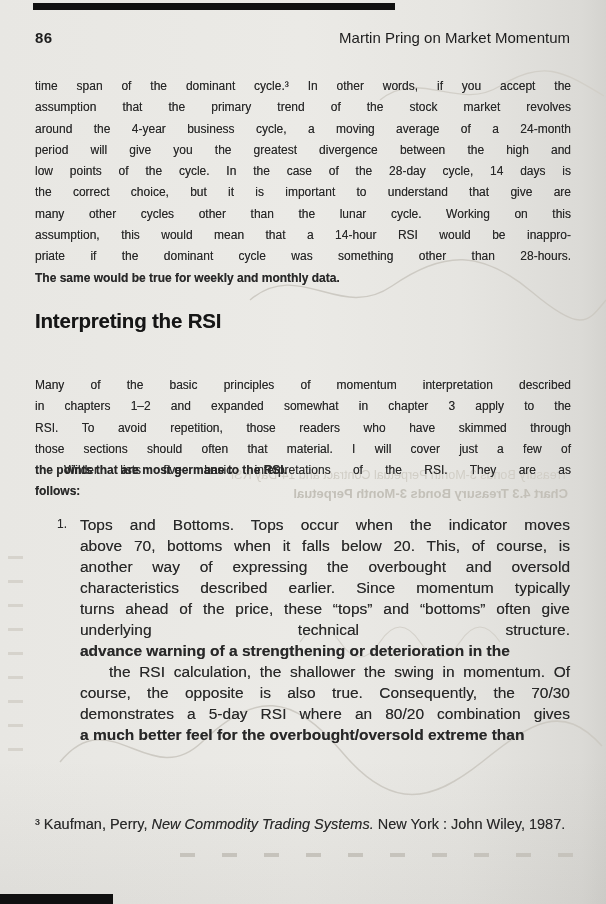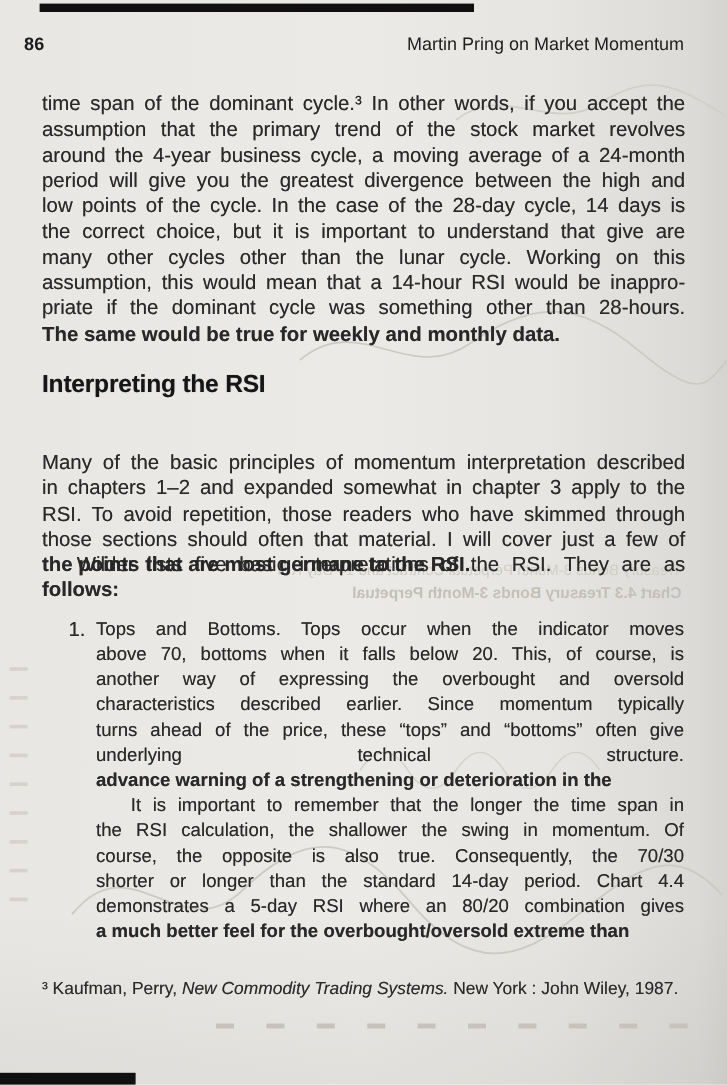--- a/index.html
+++ b/index.html
@@ -5,24 +5,24 @@
   html,body{margin:0;padding:0;width:606px;height:904px;overflow:hidden;}
   body{font-family:"Liberation Sans",sans-serif;}
   .page{
     position:relative;width:606px;height:904px;
     background:
       linear-gradient(180deg, rgba(0,0,0,0) 0%, rgba(0,0,0,0) 84%, rgba(90,88,82,0.07) 100%),
       linear-gradient(90deg, #e8e7e3 0%, #ebeae6 50%, #e6e5e1 76%, #dbdad6 96%, #d4d3cf 100%);
     color:#282828;
   }
   .scanbar{position:absolute;background:#101010;}
-  .runhead{position:absolute;top:28px;left:20px;right:36px;height:20px;font-size:15px;line-height:20px;color:#1c1c1c;}
+  .runhead{position:absolute;top:28px;left:35px;right:36px;height:20px;font-size:15px;line-height:20px;color:#1c1c1c;}
   .pagenum{float:left;font-weight:700;letter-spacing:.3px;}
   .booktitle{float:right;}
-  .bodytext{font-size:17px;line-height:21.3px;color:#282828;text-shadow:0 0 .5px rgba(35,35,35,.55);}
+  .bodytext{font-size:12px;line-height:21.3px;color:#282828;text-shadow:0 0 .5px rgba(35,35,35,.55);}
   .block{position:absolute;left:35px;width:536px;}
   .tl{text-align:justify;text-align-last:justify;white-space:nowrap;overflow:visible;}
   .tl{white-space:normal;}
   .jp .tl:last-child{text-align-last:left;font-weight:bold;}
   .ind .tl:first-child{padding-left:29px;}
   h1.head{position:absolute;left:35px;top:309px;margin:0;font-size:20.5px;line-height:24px;font-weight:700;letter-spacing:-.2px;color:#161616;text-shadow:0 0 .6px rgba(20,20,20,.5);}
   .listwrap{position:absolute;left:57px;top:514px;width:513px;line-height:21px;}
   .listwrap .bodytext{line-height:21px;}
   .lmark{position:absolute;left:0;top:0;width:23px;}
   .ltext{margin-left:23px;width:490px;}
@@ -104,24 +104,22 @@
     <div class="ltext bodytext jp" style="font-size:15.5px;">
         <div class="tl">Tops and Bottoms. Tops occur when the indicator moves</div>
         <div class="tl">above 70, bottoms when it falls below 20. This, of course, is</div>
         <div class="tl">another way of expressing the overbought and oversold</div>
         <div class="tl">characteristics described earlier. Since momentum typically</div>
         <div class="tl">turns ahead of the price, these “tops” and “bottoms” often give</div>
         <div class="tl">underlying technical structure.</div>
         <div class="tl">advance warning of a strengthening or deterioration in the</div>
       </div>
     <div class="ltext bodytext jp ind" style="font-size:15.5px;">
-        <div class="tl">It is important to remember that the longer the time span in</div>
         <div class="tl">the RSI calculation, the shallower the swing in momentum. Of</div>
         <div class="tl">course, the opposite is also true. Consequently, the 70/30</div>
-        <div class="tl">shorter or longer than the standard 14-day period. Chart 4.4</div>
         <div class="tl">demonstrates a 5-day RSI where an 80/20 combination gives</div>
         <div class="tl">a much better feel for the overbought/oversold extreme than</div>
       </div>
   </div>
 
   <div class="footnote">
     <span class="fnmark">³</span><span>Kaufman, Perry, </span><i>New Commodity Trading Systems.</i><span> New York : John Wiley, 1987.</span>
   </div>
 
 </div>

